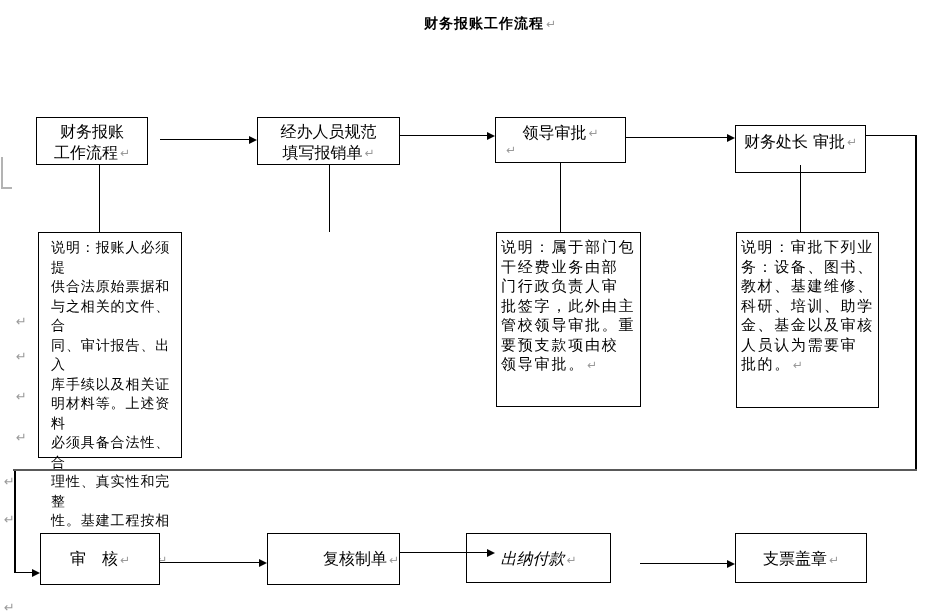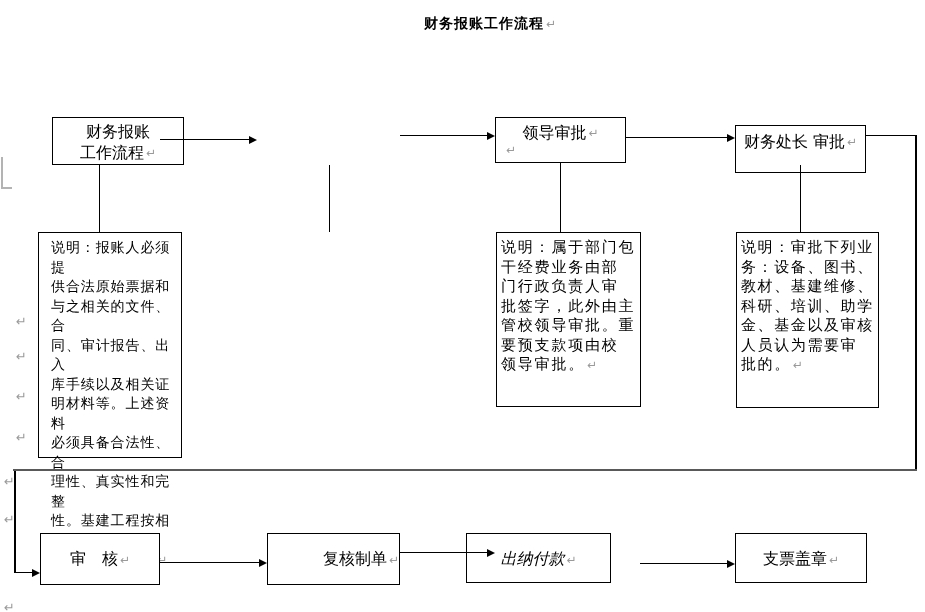--- a/index.html
+++ b/index.html
@@ -43,23 +43,27 @@
 </style>
 </head>
 <body>
 
 <div id="canvas">
 
   <div class="title-wrap">
     <span class="title-text">财务报账工作流程</span><span class="pmark">↵</span>
   </div>
 
-  <div class="pbox" style="left:52px;top:117px;width:132px;height:48px;">
+  <div class="pbox" style="left:36px;top:117px;width:112px;height:48px;">
     <div class="pbox-inner"><span class="lines">财务报账
 工作流程</span><span class="pmark">↵</span></div>
+  </div>
+  <div class="pbox" style="left:257px;top:117px;width:143px;height:48px;">
+    <div class="pbox-inner"><span class="lines">经办人员规范
+填写报销单</span><span class="pmark">↵</span></div>
   </div>
   <div class="pbox" style="left:495px;top:117px;width:131px;height:46px;">
     <div class="pbox-inner" style="padding-top:4px;"><span class="lines">领导审批</span><span class="pmark">↵</span></div>
     <div class="b3-line2"><span class="pmark">↵</span></div>
   </div>
   <div class="pbox single" style="left:735px;top:117px;width:131px;height:48px;margin-top:8px;">
     <div class="pbox-inner"><span class="lines">财务处长 审批</span><span class="pmark">↵</span></div>
   </div>
 
   <div class="hln" style="left:160px;top:139px;width:91px;"></div>

